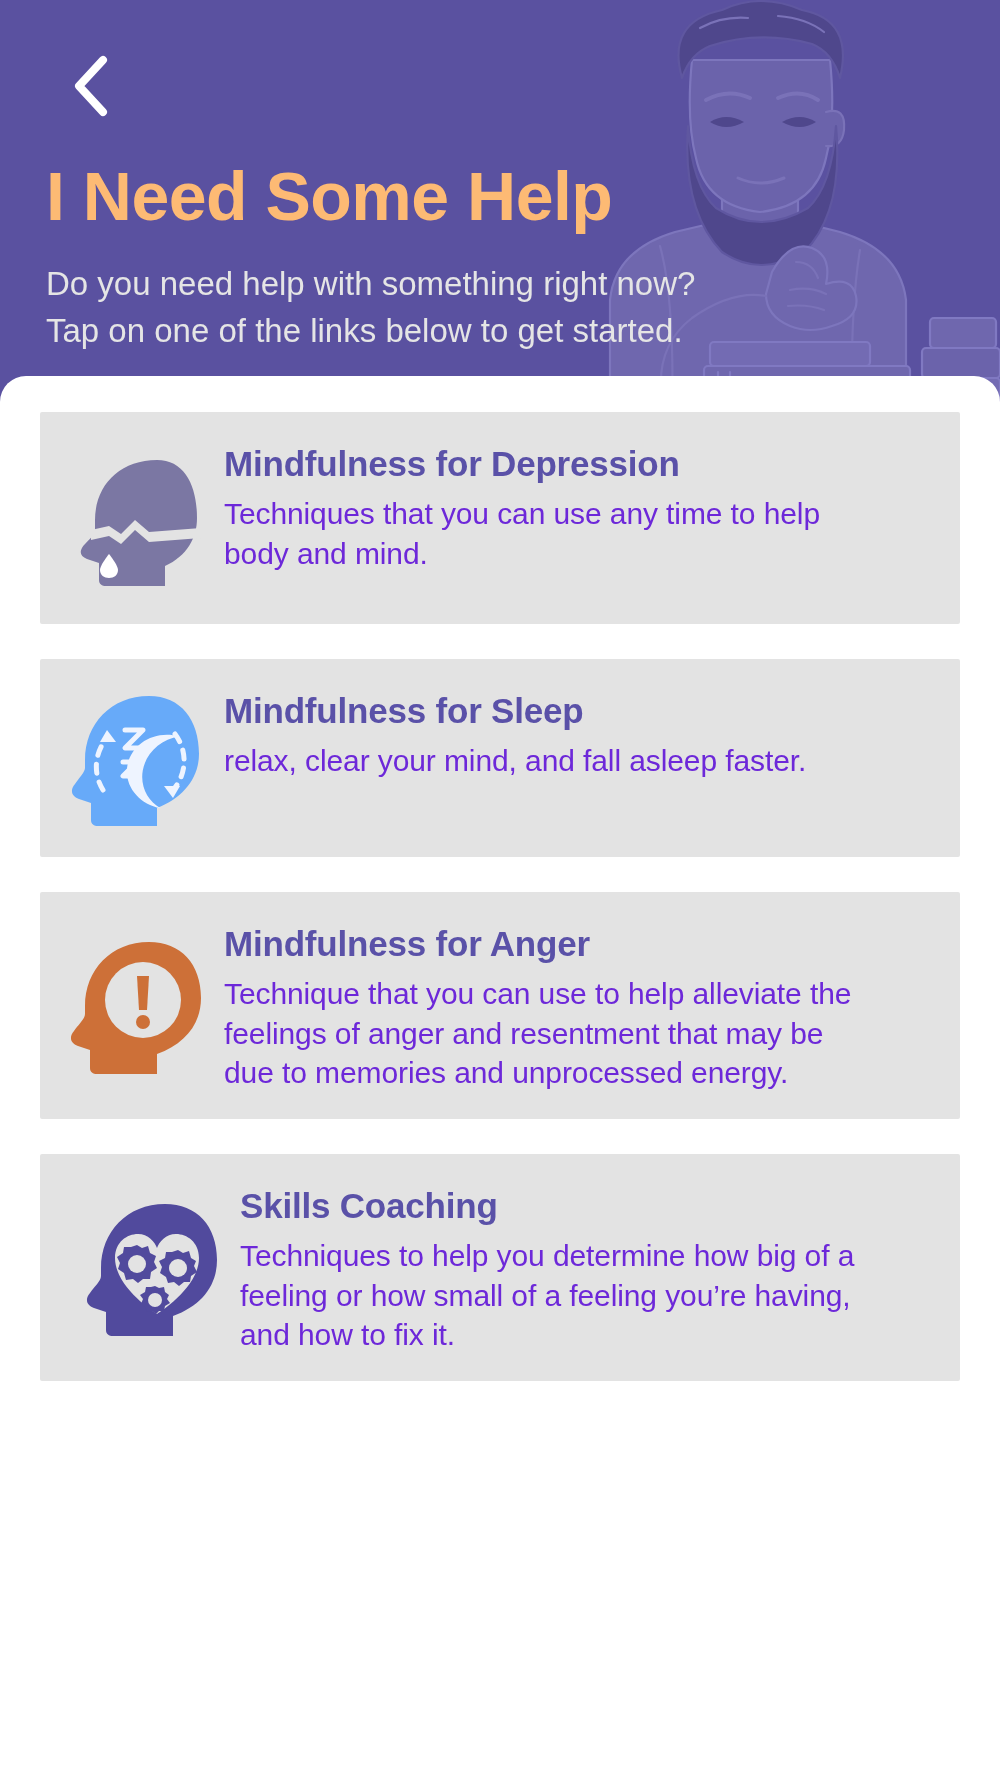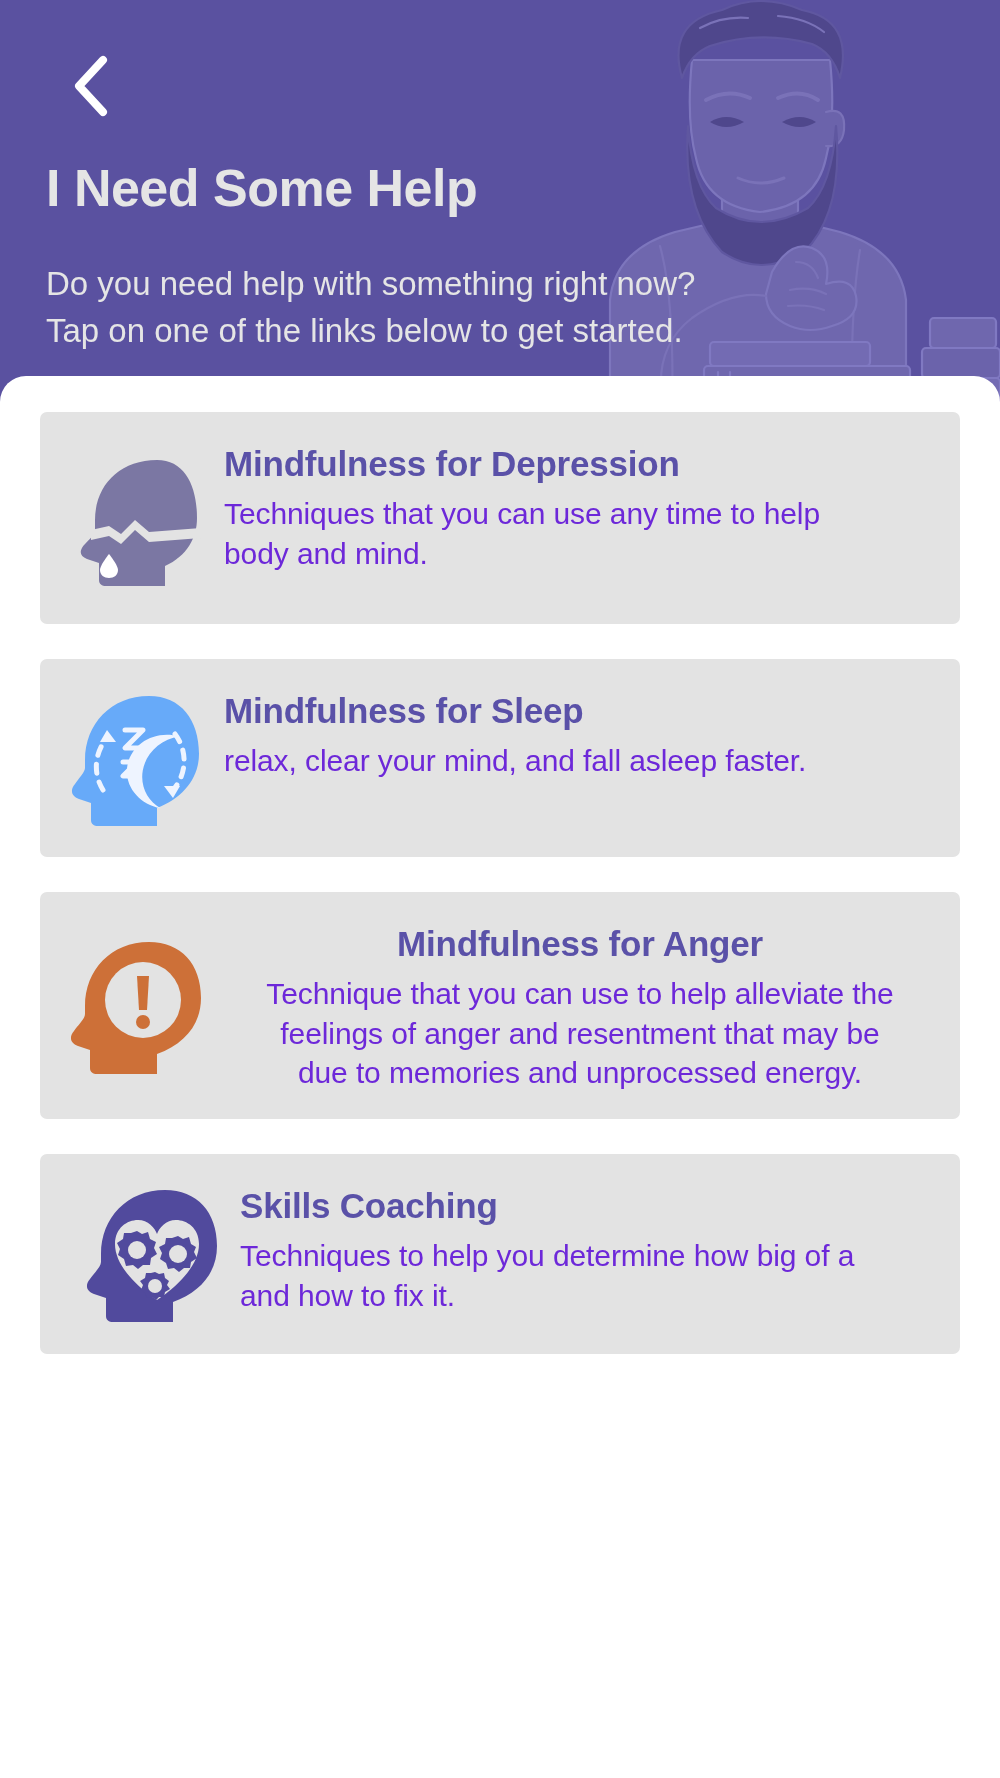--- a/index.html
+++ b/index.html
@@ -52,23 +52,23 @@
     justify-content: center;
     cursor: pointer;
     z-index: 5;
   }
   .back-button svg { display: block; }
 
   .header-title {
     position: absolute;
     left: 46px;
     top: 162px;
-    font-size: 52px;
+    font-size: 68px;
     font-weight: 700;
-    color: #e5e5e5;
+    color: #fdba74;
     letter-spacing: -0.5px;
     line-height: 1.0;
     z-index: 4;
     white-space: nowrap;
   }
 
   .header-subtitle {
     position: absolute;
     left: 46px;
     top: 242px;
@@ -101,21 +101,21 @@
     left: 0;
     width: 1000px;
     padding: 0 40px;
   }
 
   .card {
     position: relative;
     display: flex;
     align-items: flex-start;
     background: #e3e3e3;
-    border-radius: 7px;
+    border-radius: 2px;
     margin-bottom: 35px;
     padding: 22px 24px 26px 24px;
     min-height: 160px;
     cursor: pointer;
   }
 
   .card-icon {
     flex: 0 0 auto;
     width: 150px;
     height: 150px;
@@ -146,21 +146,21 @@
     font-weight: 400;
     color: #6d28d9;
     line-height: 1.32;
     letter-spacing: -0.1px;
   }
   .card-desc span { display: block; white-space: nowrap; }
 
   
   .card.c1 { min-height: 212px; }
   .card.c2 { min-height: 196px; }
-  .card.c3 { min-height: 196px; text-align: center; }
+  .card.c3 { min-height: 196px; }
   .card.c4 { min-height: 200px; padding-left: 40px; }
 </style>
 </head>
 <body>
 
 <div id="app">
 
   <div class="header">
 
     <svg class="illustration" viewBox="0 0 540 420" xmlns="http://www.w3.org/2000/svg">
@@ -336,20 +336,21 @@
                          L-3 11 L-8 12 L-10 7 L-14 4 L-12 -1 L-15 -5 L-10 -8 L-9 -13 L-4 -13 Z"></path>
               </g>
               <circle cx="70" cy="104" r="7" fill="#e3e3e3"></circle>
             </g>
           </svg>
         </div>
         <div class="card-body">
           <div class="card-title">Skills Coaching</div>
           <div class="card-desc">
             <span>Techniques to help you determine how big of a</span>
+            <span>feeling or how small of a feeling you’re having,</span>
             <span>and how to fix it.</span>
           </div>
         </div>
       </div>
 
     </div>
   </div>
 </div>
 
 </body></html>

